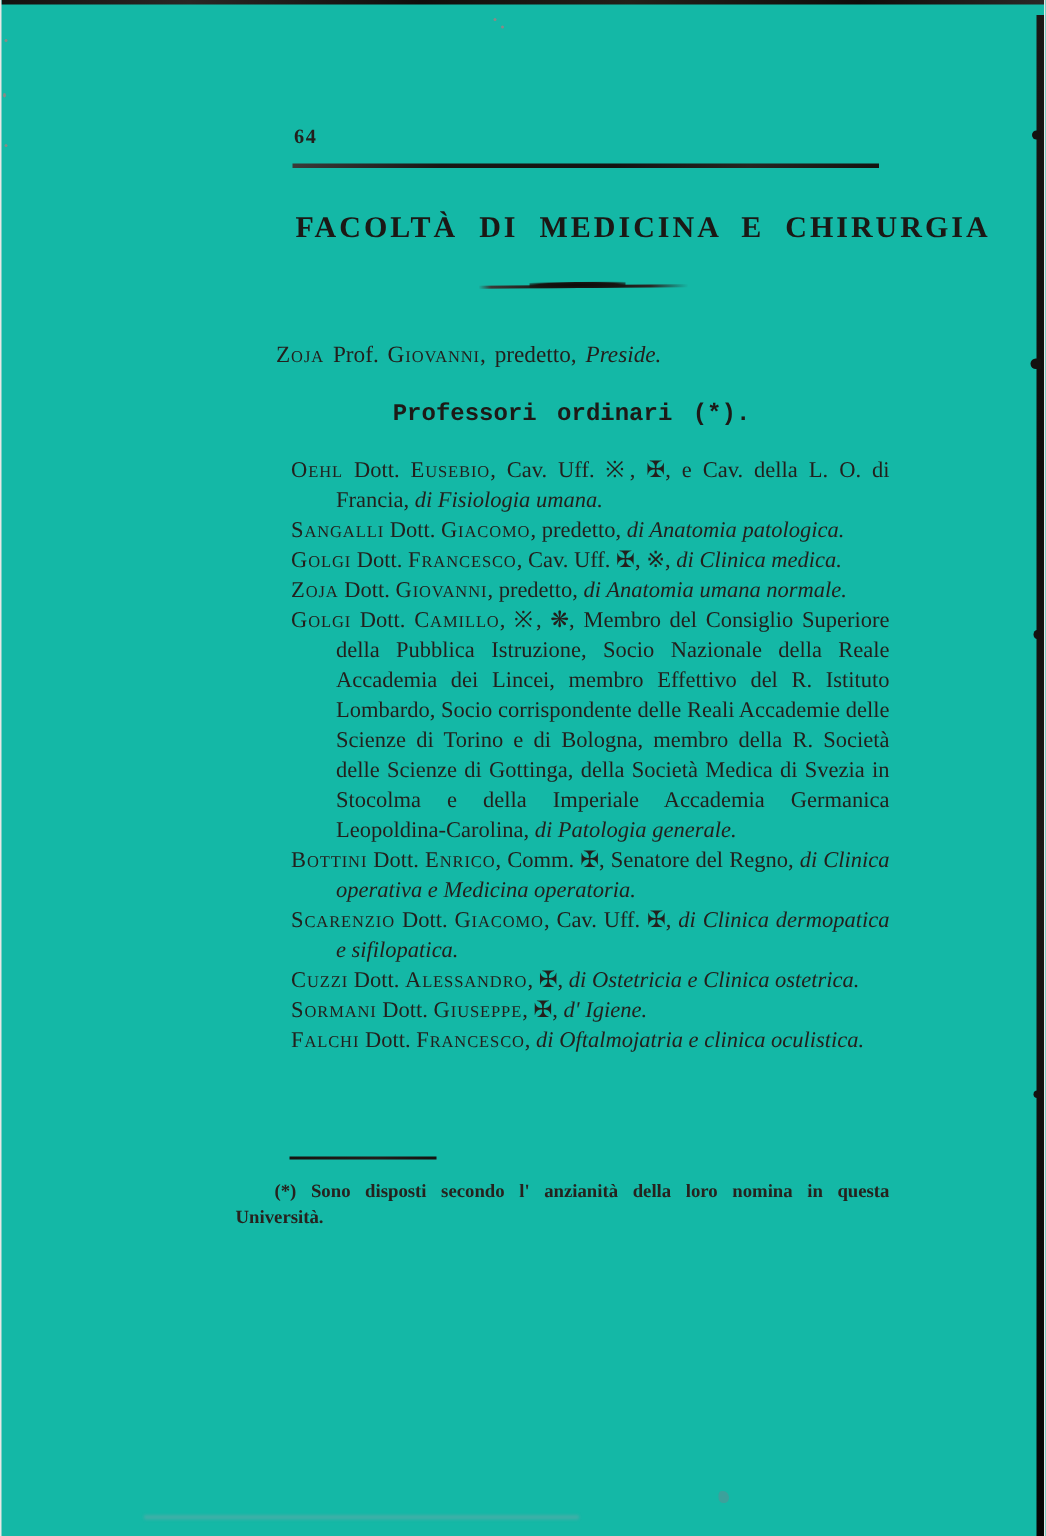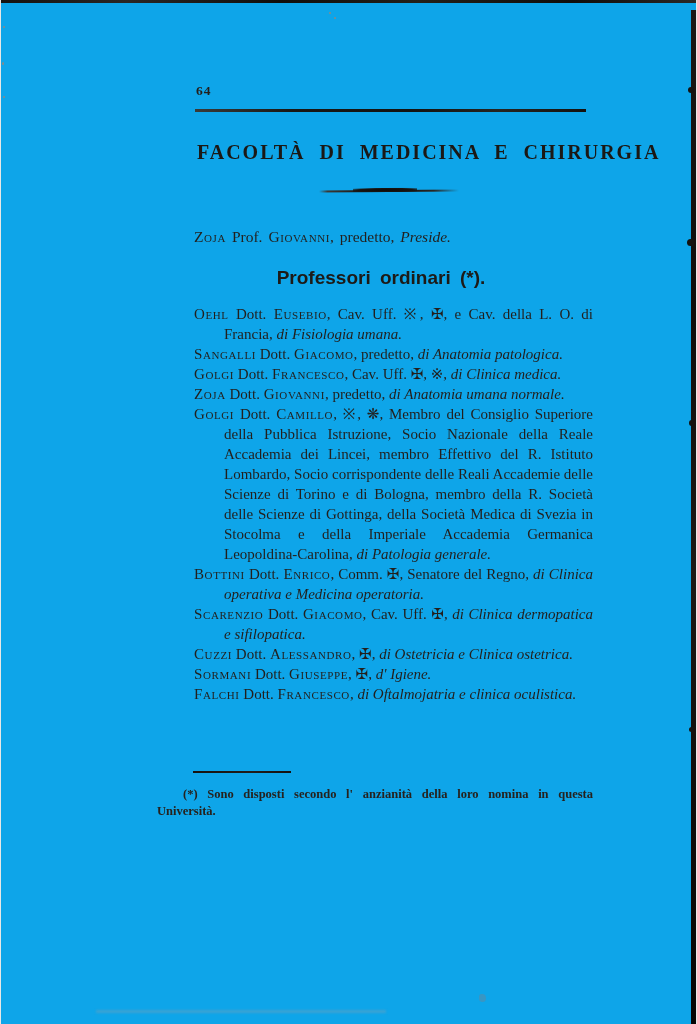--- a/index.html
+++ b/index.html
@@ -1,19 +1,19 @@
 <!DOCTYPE html>
 <html><head>
 <meta charset="utf-8">
 <style>
   html,body { margin:0; padding:0; }
   body { background:#e8e8e6; font-family:"Liberation Serif", serif; }
   .page {
     position:relative; width:695px; height:1024px; margin:0 auto;
-    background:#0ea5e9; overflow:hidden; color:#231f1c;
+    background:#14b8a6; overflow:hidden; color:#231f1c;
   }
   
   .edge-top {
     position:absolute; left:0; top:0; width:697px; height:3px;
     background:linear-gradient(to right,#141210 0%,#2a2624 18%,#100e0c 40%,#232019 60%,#0f0d0b 82%,#2b2826 100%);
   }
   .edge-right {
     position:absolute; right:0; top:10px; width:5px; height:1014px;
     background:linear-gradient(to bottom,#1a1715 0%,#0f0d0b 30%,#1c1916 55%,#0e0c0a 80%,#060504 100%);
   }
@@ -45,27 +45,27 @@
     position:absolute; left:318px; top:190px; width:140px; height:1.6px;
     background:linear-gradient(to right,rgba(20,18,16,0),#3b3835 6%,#1c1916 30%,#0f0d0b 55%,#2a2724 82%,rgba(20,18,16,0));
     transform:rotate(-0.4deg);
   }
   .title-divider-thick {
     position:absolute; left:352px; top:188px; width:64px; height:4px;
     background:radial-gradient(ellipse at center,#0c0a08 0%,#171411 60%,rgba(23,20,17,0) 100%);
     transform:rotate(-0.6deg);
   }
   .preside-line {
-    position:absolute; left:193px; top:228px; width:400px;
+    position:absolute; left:183px; top:228px; width:400px;
     font-size:15.5px; word-spacing:2px;
   }
   .section-heading {
     position:absolute; left:180px; top:267px; width:400px;
-    text-align:center; font-family:Liberation Sans, sans-serif;
-    font-weight:bold; font-size:19px; word-spacing:4px; color:#1d1a17;
+    text-align:center; font-family:Liberation Mono, monospace;
+    font-weight:bold; font-size:16px; word-spacing:4px; color:#1d1a17;
   }
   .professors-list {
     position:absolute; left:193px; top:304px; width:399px;
     font-size:15px; line-height:20px; text-align:justify;
   }
   .prof-entry { padding-left:30px; text-indent:-30px; }
   .seg-sc { font-variant:small-caps; letter-spacing:0.6px; }
   .seg-i  { font-style:italic; }
   .footnote-rule {
     position:absolute; left:192px; top:771px; width:98px; height:2px;

